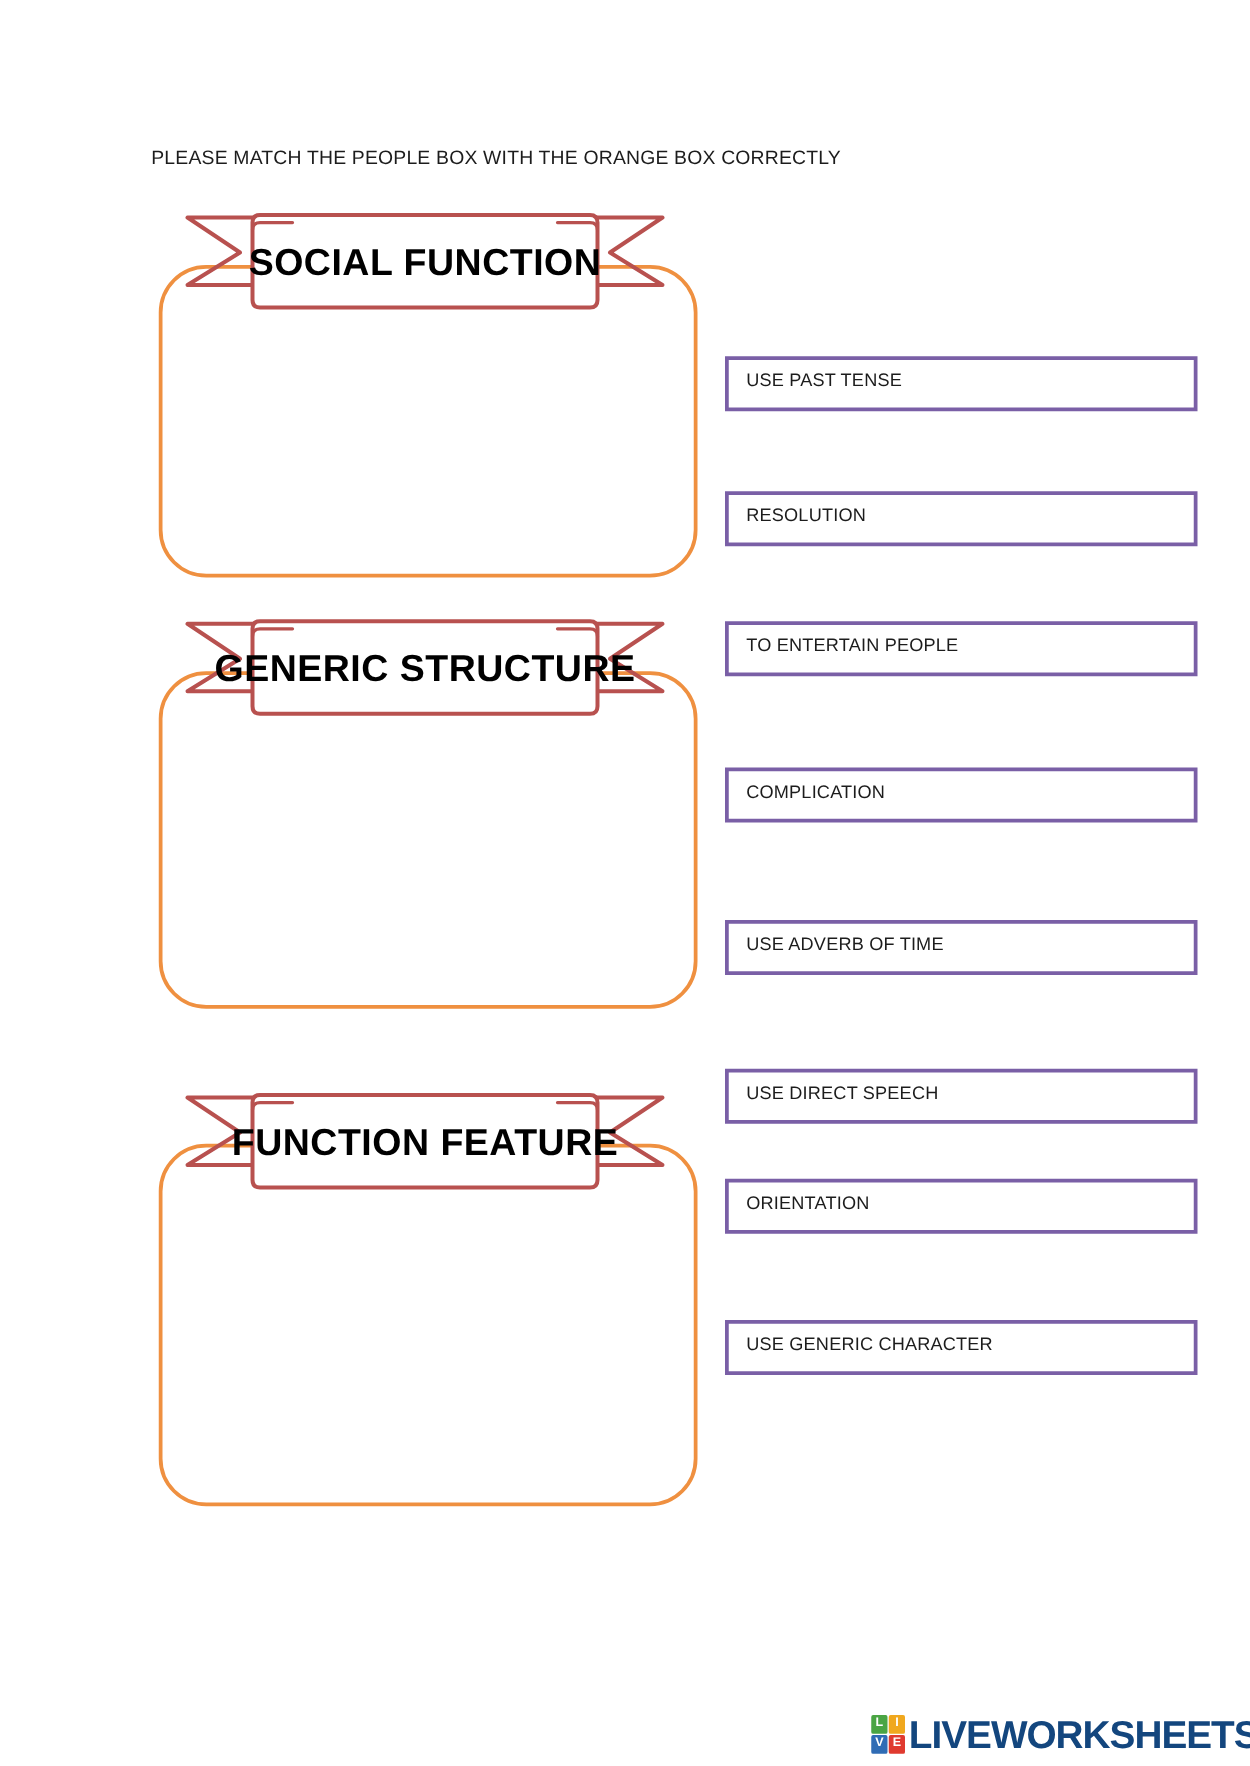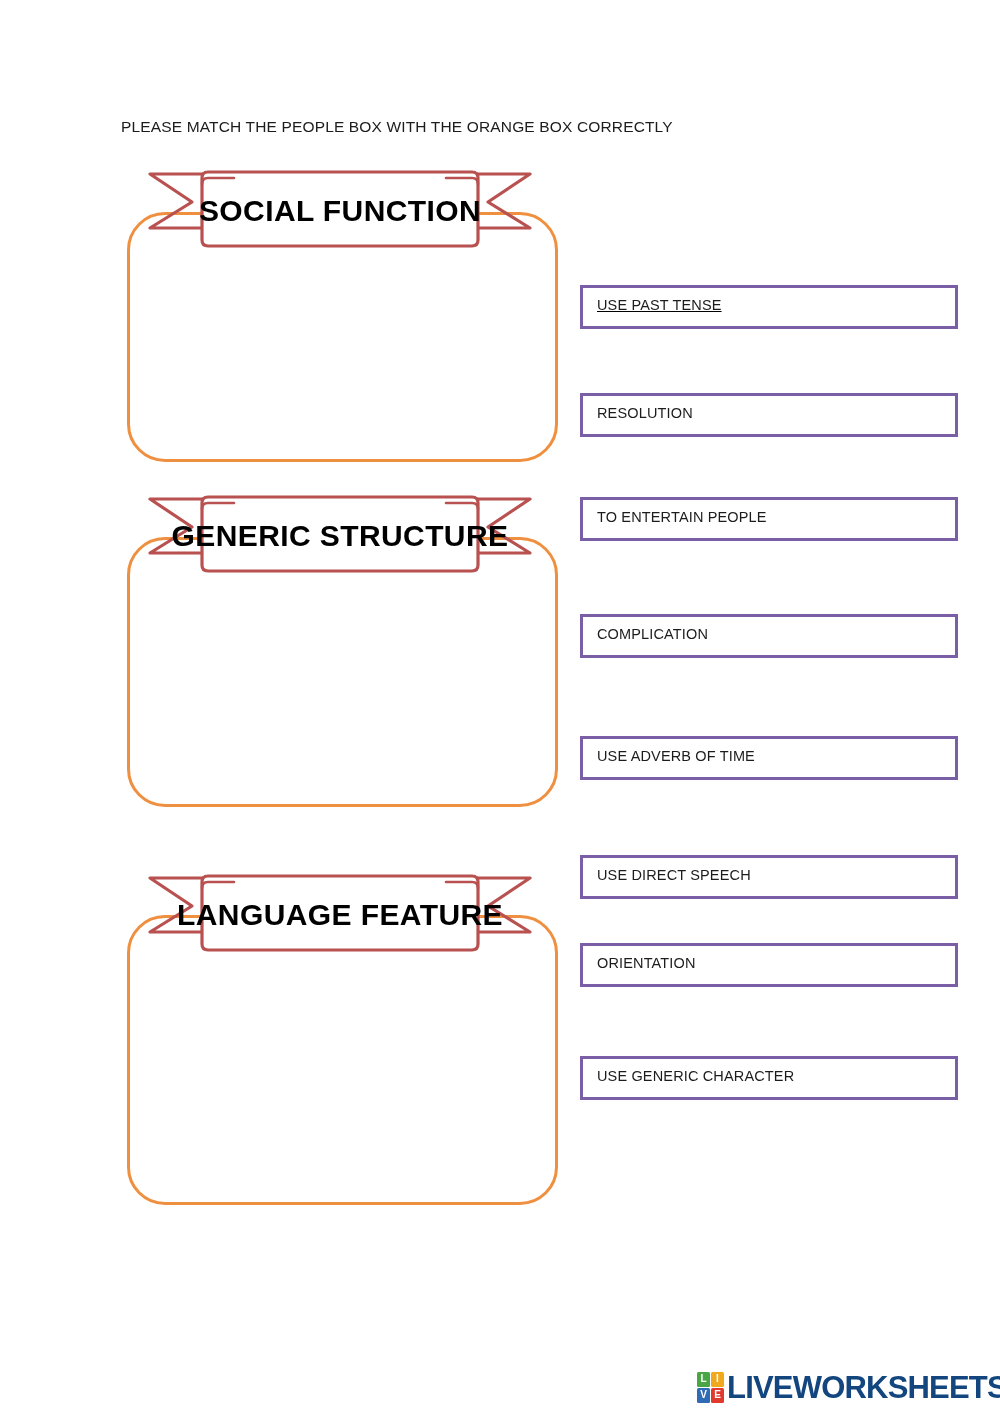--- a/index.html
+++ b/index.html
@@ -97,21 +97,21 @@
   }
   .purple-box span {
     display: block;
     padding-left: 14px;
     font-size: 14.5px;
     color: #1c1c1c;
     letter-spacing: 0.15px;
     white-space: nowrap;
     margin-bottom: 4px;
   }
-  .p0 { top: 285px; text-decoration: underline; }
+  .p0 { top: 285px; }
   .p1 { top: 393px; }
   .p2 { top: 497px; }
   .p3 { top: 614px; }
   .p4 { top: 736px; }
   .p5 { top: 855px; }
   .p6 { top: 943px; }
   .p7 { top: 1056px; }
 
   
   .logo {
@@ -205,21 +205,21 @@
         <path d="M 64 12 L 64 20 M 336 12 L 336 20"></path>
       </g>
       <g fill="#ffffff" stroke="#b8514f" stroke-width="3.2" stroke-linejoin="round">
         <path d="M 62 16 q 0 -6 6 -6 l 264 0 q 6 0 6 6 l 0 62 q 0 6 -6 6 l -264 0 q -6 0 -6 -6 Z"></path>
       </g>
       <g fill="none" stroke="#b8514f" stroke-width="2.6" stroke-linejoin="round" stroke-linecap="round">
         <path d="M 62 22 q 0 -6 6 -6 l 26 0"></path>
         <path d="M 338 22 q 0 -6 -6 -6 l -26 0"></path>
       </g>
     </svg>
-    <div class="ribbon-label">LANGUAGE FEATURE</div>
+    <div class="ribbon-label">FUNCTION FEATURE</div>
   </div>
 
   <div class="purple-box p0">
     <span>USE PAST TENSE</span>
   </div>
   <div class="purple-box p1">
     <span>RESOLUTION</span>
   </div>
   <div class="purple-box p2">
     <span>TO ENTERTAIN PEOPLE</span>

